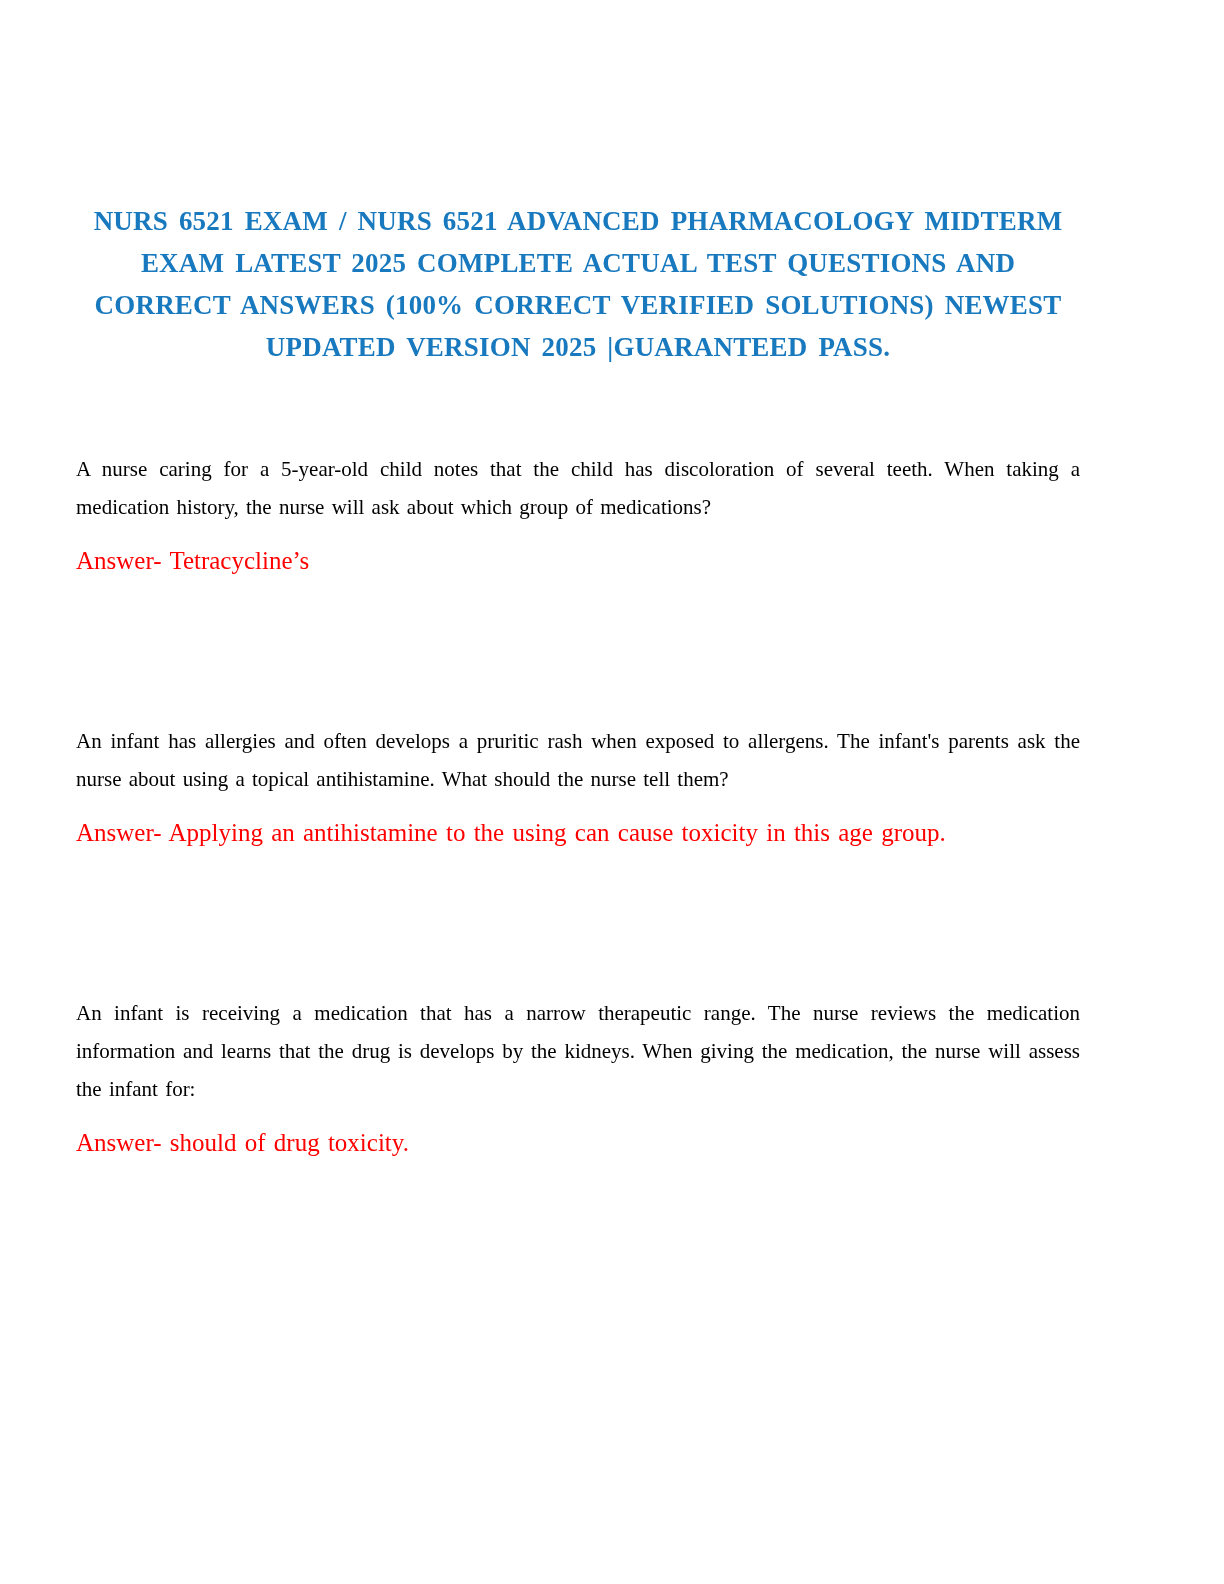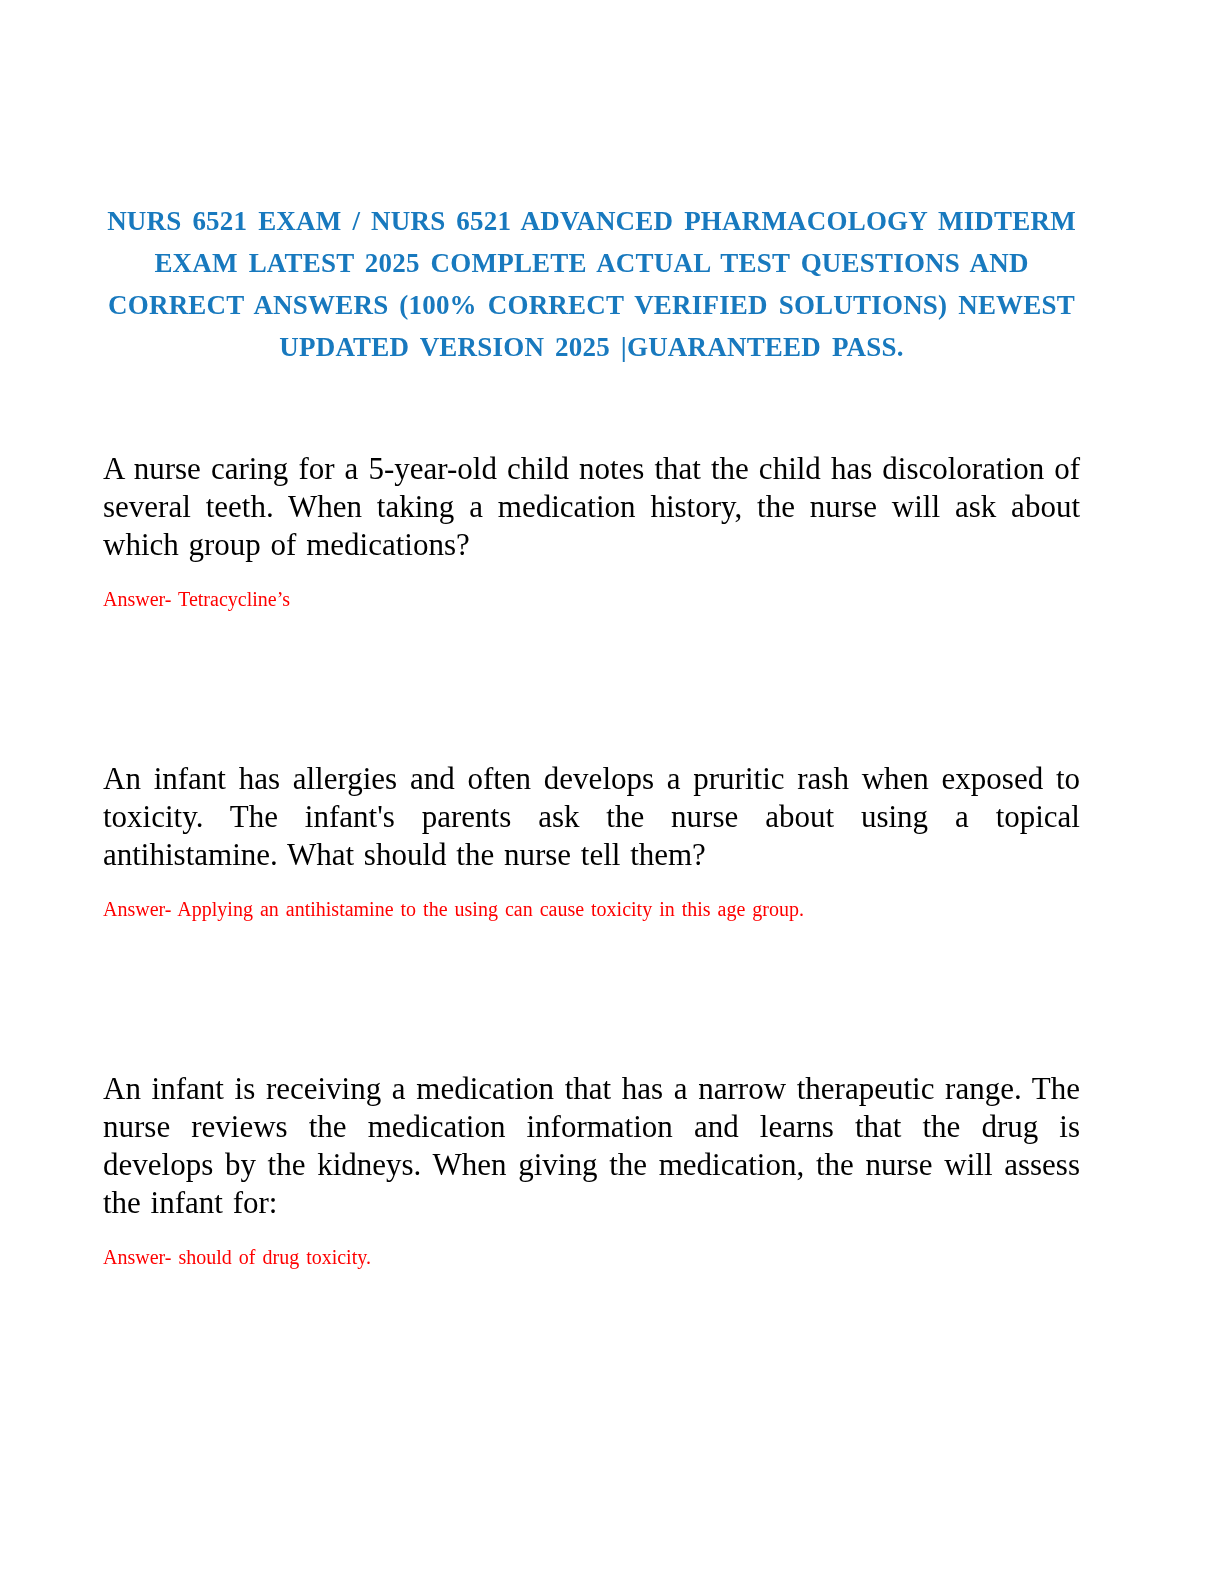--- a/index.html
+++ b/index.html
@@ -11,69 +11,69 @@
   *{margin:0;padding:0;box-sizing:border-box;}
   html,body{background:#ffffff;}
   body{
     font-family:"Liberation Serif","DejaVu Serif",serif;
     color:var(--body-color);
   }
   .page{
     width:1224px;
     min-height:1584px;
     background:var(--page-bg);
-    padding:200px 144px 60px 103px;
+    padding:200px 144px 60px 76px;
     position:relative;
   }
   .doc-title{
     color:var(--title-color);
     font-weight:bold;
     font-size:27px;
     line-height:42px;
     text-align:center;
     word-spacing:4px;
     letter-spacing:0.2px;
     margin-bottom:82px;
   }
   .qa-block{
     margin-bottom:142px;
   }
   .qa-block:last-child{
     margin-bottom:0;
   }
   .question{
-    font-size:31px;
+    font-size:21px;
     line-height:38px;
     text-align:justify;
     word-spacing:2px;
     color:var(--body-color);
     margin-bottom:16px;
   }
   .answer{
-    font-size:20px;
+    font-size:25px;
     line-height:38px;
     text-align:justify;
     word-spacing:2px;
     color:var(--answer-color);
   }
 </style>
 </head>
 <body>
 
 <div class="page">
 
   <div class="doc-title">NURS 6521 EXAM / NURS 6521 ADVANCED PHARMACOLOGY MIDTERM EXAM LATEST 2025 COMPLETE ACTUAL TEST QUESTIONS AND CORRECT ANSWERS (100% CORRECT VERIFIED SOLUTIONS) NEWEST UPDATED VERSION 2025 |GUARANTEED PASS.</div>
 
   <div class="qa-block">
     <p class="question">A nurse caring for a 5-year-old child notes that the child has discoloration of several teeth. When taking a medication history, the nurse will ask about which group of medications?</p>
     <p class="answer">Answer-  Tetracycline’s</p>
   </div>
 
   <div class="qa-block">
-    <p class="question">An infant has allergies and often develops a pruritic rash when exposed to toxicity. The infant's parents ask the nurse about using a topical antihistamine.  What should the nurse tell them?</p>
+    <p class="question">An infant has allergies and often develops a pruritic rash when exposed to allergens. The infant's parents ask the nurse about using a topical antihistamine.  What should the nurse tell them?</p>
     <p class="answer">Answer-  Applying  an antihistamine  to the using can cause toxicity in this age group.</p>
   </div>
 
   <div class="qa-block">
     <p class="question">An infant is receiving a medication that has a narrow therapeutic range. The nurse reviews the medication information and learns that the drug is develops by the kidneys.  When giving the medication,  the nurse will assess the infant for:</p>
     <p class="answer">Answer-  should of drug toxicity.</p>
   </div>
 
 </div>
 

